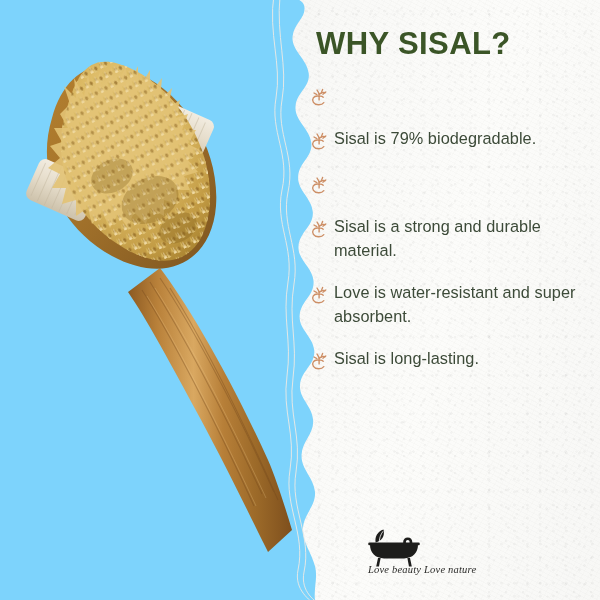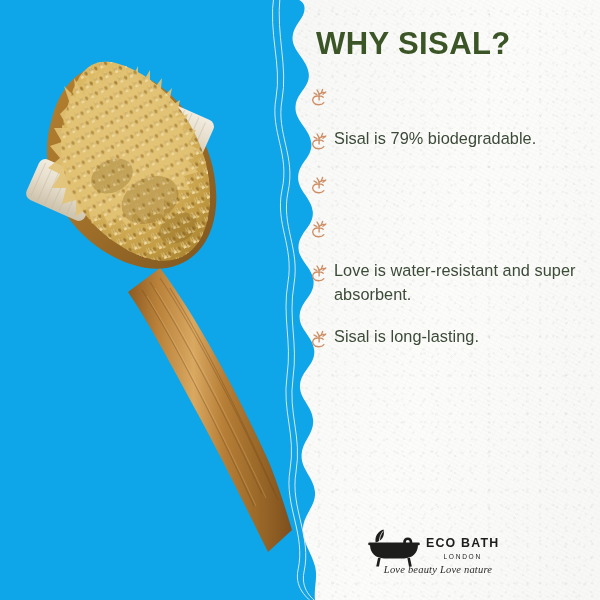--- a/index.html
+++ b/index.html
@@ -10,21 +10,21 @@
     height: 600px;
     overflow: hidden;
     background: #ffffff;
     font-family: "Liberation Sans", "DejaVu Sans", sans-serif;
   }
 
   #canvas {
     position: relative;
     width: 600px;
     height: 600px;
-    background: #0ea5e9;
+    background: #7dd3fc;
     overflow: hidden;
   }
 
   
   .paper-panel {
     position: absolute;
     top: -6px;
     left: 232px;
     width: 374px;
     height: 612px;
@@ -153,21 +153,21 @@
     letter-spacing: 1.7px;
     color: #1d1d1b;
     margin-top: 3px;
     font-family: "Liberation Sans", "DejaVu Sans", sans-serif;
   }
   .logo-tagline {
     position: absolute;
     left: 72px;
     top: 564px;
     width: 140px;
-    text-align: center;
+    text-align: left;
     font-family: "Liberation Serif", "DejaVu Serif", serif;
     font-style: italic;
     font-size: 10.5px;
     color: #2a2a28;
     letter-spacing: 0.2px;
   }
 </style>
 </head>
 <body>
 
@@ -380,20 +380,21 @@
             <path d="M8.6 12.1 C3.2 11.4 1.6 15.4 3.4 18.3 C5.4 21.4 11.6 21.6 13.8 18.6"></path>
             <path d="M9.1 15.9 L9.1 9.6"></path>
             <path d="M9.1 10.4 C10.9 9.0 13.6 8.2 15.1 8.6"></path>
             <path d="M9.1 12.3 C10.6 12.0 12.4 12.4 13.2 13.2"></path>
             <path d="M9.0 9.4 L7.0 6.0"></path>
             <path d="M11.3 9.0 L12.6 5.4"></path>
             <path d="M12.9 10.2 L15.8 8.0"></path>
             <path d="M6.9 10.6 L4.0 9.0"></path>
           </g>
         </svg>
+        <span class="bullet-text">Sisal is a strong and durable material.</span>
       </li>
 
       <li class="bullet-item">
         <svg class="sprout-icon" viewBox="0 0 22 24">
           <g fill="none" stroke="#cd8f66" stroke-width="1.35" stroke-linecap="round">
             <path d="M8.6 12.1 C3.2 11.4 1.6 15.4 3.4 18.3 C5.4 21.4 11.6 21.6 13.8 18.6"></path>
             <path d="M9.1 15.9 L9.1 9.6"></path>
             <path d="M9.1 10.4 C10.9 9.0 13.6 8.2 15.1 8.6"></path>
             <path d="M9.1 12.3 C10.6 12.0 12.4 12.4 13.2 13.2"></path>
             <path d="M9.0 9.4 L7.0 6.0"></path>
@@ -435,21 +436,17 @@
                    L37.2 16.4 L37.2 14.0 C37.2 11.3 39.0 9.4 41.8 9.4 Z"></path>
 
           <path d="M4.0 16.6 L52.0 16.6 C52.0 25.0 46.6 30.4 38.0 30.4 L18.0 30.4
                    C9.4 30.4 4.0 25.0 4.0 16.6 Z"></path>
           <rect x="2.2" y="14.6" width="51.6" height="2.6" rx="1.3"></rect>
 
           <path d="M12.0 30.0 L10.2 38.4 L13.0 38.4 L14.6 30.0 Z"></path>
           <path d="M44.0 30.0 L45.8 38.4 L43.0 38.4 L41.4 30.0 Z"></path>
         </g>
       </svg>
-      <div class="logo-words">
-        <div class="logo-name">ECO BATH</div>
-        <div class="logo-sub">LONDON</div>
-      </div>
     </div>
     <div class="logo-tagline">Love beauty Love nature</div>
 
   </div>
 </div>
 
 </body></html>

